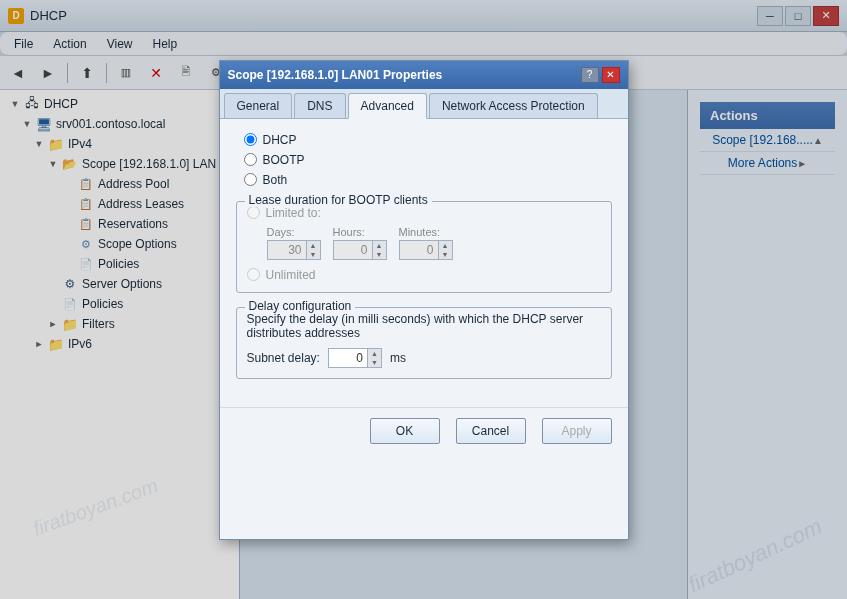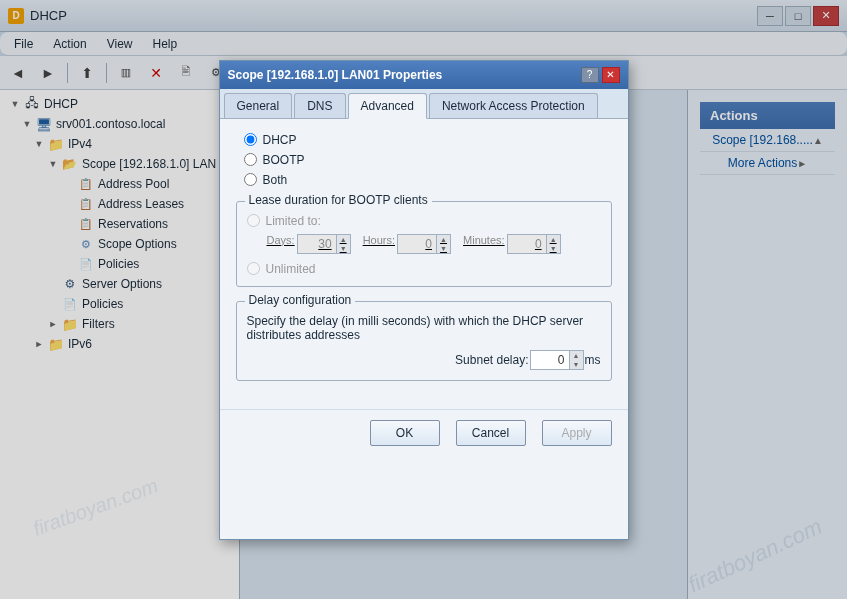--- a/index.html
+++ b/index.html
@@ -314,36 +314,34 @@
     .group-box-title {
       position: absolute;
       top: -9px;
       left: 8px;
       background: #f0f4f8;
       padding: 0 4px;
       font-size: 12px;
       color: #1a2a3a;
     }
     .group-content {
-      margin-top: 8px;
     }
     .radio-label.disabled {
       color: #999;
     }
     .spinners-row {
       display: flex;
       gap: 12px;
       margin-left: 20px;
       margin-top: 6px;
     }
     .spinner-group {
       display: flex;
-      flex-direction: row;
+      flex-direction: column;
       gap: 2px;
-      text-decoration: underline;
     }
     .spinner-label {
       font-size: 11px;
       color: #888;
     }
     .spinner-control {
       display: flex;
       align-items: center;
     }
     .spinner-input {
@@ -379,23 +377,22 @@
 
     .unlimited-radio {
       margin-top: 8px;
       margin-left: 0;
     }
 
     
     .delay-row {
       display: flex;
       align-items: center;
-      gap: 1px;
+      gap: 8px;
       margin-top: 6px;
-      justify-content: flex-end;
     }
     .delay-label {
       font-size: 12px;
       color: #1a2a3a;
     }
     .ms-label {
       font-size: 12px;
       color: #1a2a3a;
     }
 

